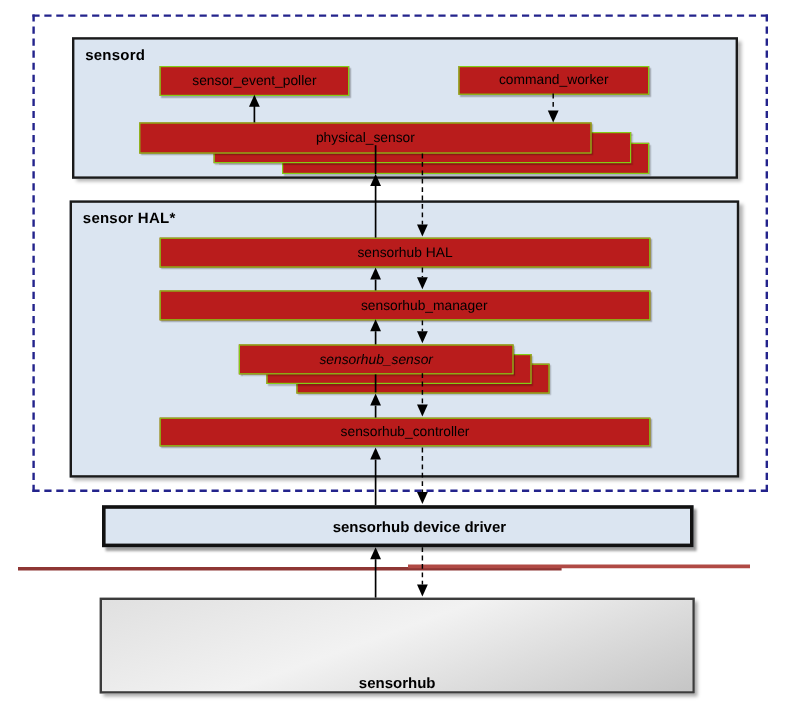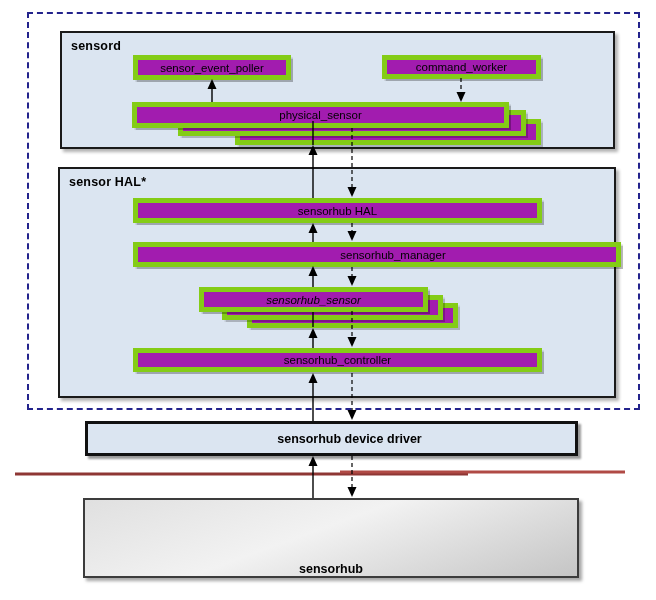--- a/index.html
+++ b/index.html
@@ -19,33 +19,33 @@
     box-shadow:3px 3px 3px rgba(0,0,0,0.30);
   }
   .group-sensord{left:60px;top:31px;width:555px;height:118px;}
   .group-hal{left:58px;top:167px;width:558px;height:231px;}
   .group-label{
     position:absolute;left:9px;top:6px;font-size:12.5px;font-weight:bold;
     letter-spacing:0.2px;
   }
   
   .node{
-    background:#a21caf;border:5px solid #84cc16;
+    background:#b91c1c;border:1px solid #84cc16;
     box-shadow:1.5px 1.5px 1px rgba(0,0,0,0.28);
     display:flex;align-items:center;justify-content:center;
     font-size:11.5px;white-space:nowrap;
   }
   .node.blank{box-shadow:1.5px 1.5px 1px rgba(0,0,0,0.22);}
   .sensor-event-poller{left:133px;top:55px;width:158px;height:25px;}
   .command-worker{left:382px;top:55px;width:159px;height:24px;}
   .phys-back{left:235px;top:119px;width:306px;height:26px;}
   .phys-mid{left:178px;top:110px;width:348px;height:26px;}
-  .phys-front{left:132px;top:102px;width:377px;height:26px;}
+  .phys-front{left:116px;top:102px;width:377px;height:26px;}
   .hub-hal{left:133px;top:198px;width:409px;height:25px;}
-  .hub-manager{left:133px;top:242px;width:488px;height:25px;padding-left:32px;}
+  .hub-manager{left:133px;top:242px;width:409px;height:25px;padding-left:32px;}
   .sens-back{left:247px;top:303px;width:211px;height:25px;}
   .sens-mid{left:222px;top:295px;width:221px;height:25px;}
   .sens-front{left:199px;top:287px;width:229px;height:25px;font-style:italic;}
   .hub-controller{left:133px;top:348px;width:409px;height:24px;}
   
   .device-driver{
     left:85px;top:421px;width:493px;height:35px;
     background:#dbe5f1;border:3px solid #111;
     box-shadow:3px 3px 2px rgba(0,0,0,0.40);
     display:flex;align-items:center;justify-content:center;

